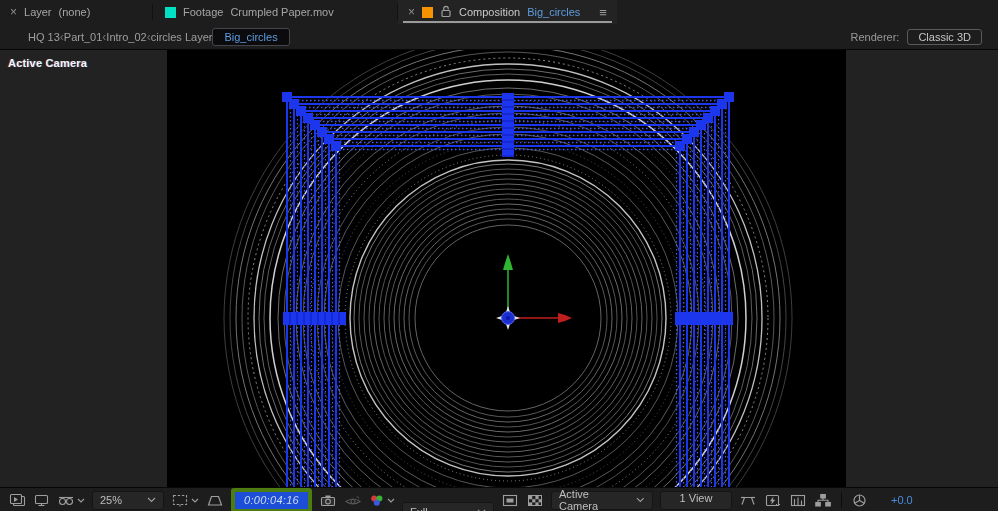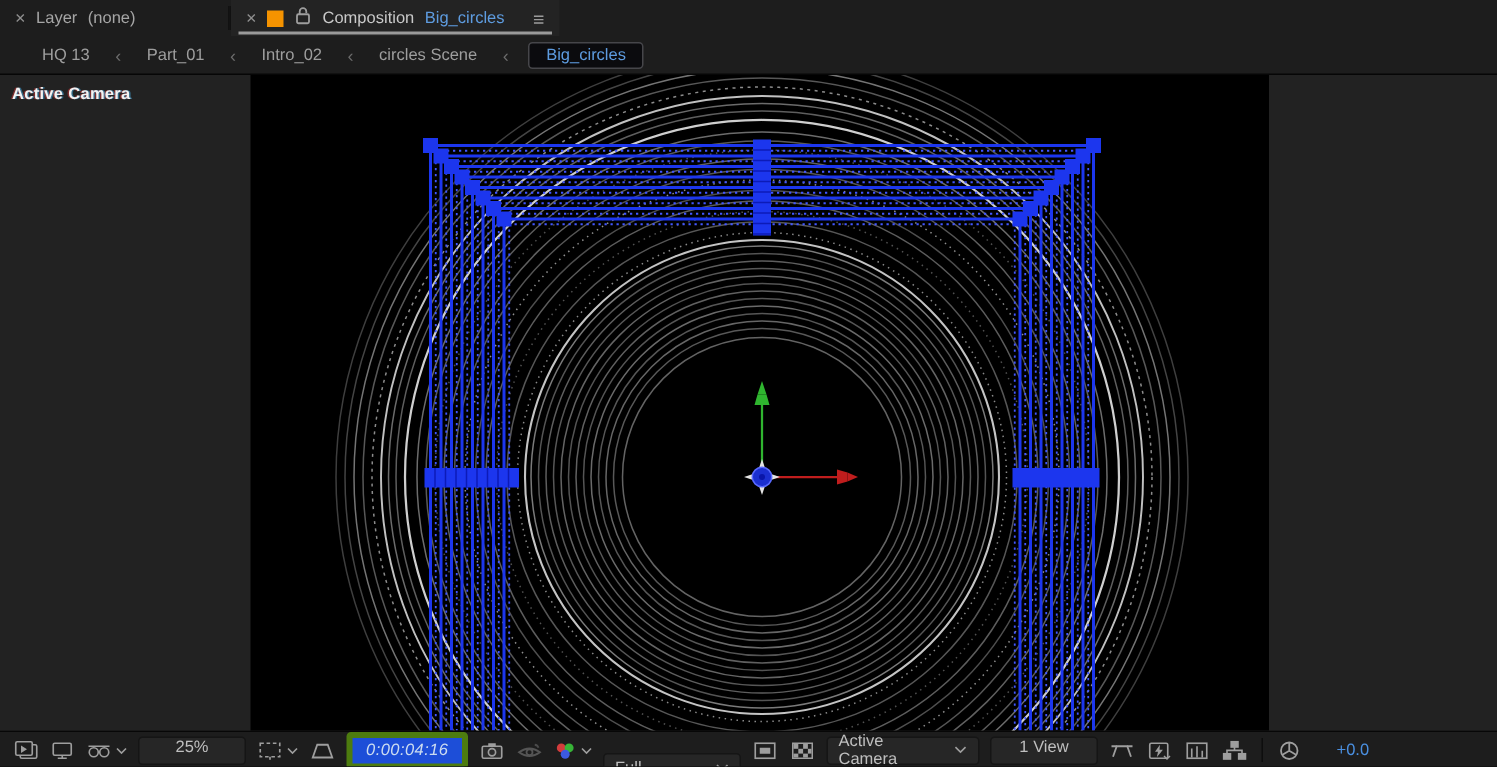--- a/index.html
+++ b/index.html
@@ -14,57 +14,62 @@
   .x{color:#8f8f8f;font-size:12px;line-height:1;cursor:pointer;}
   .swatch{width:11px;height:11px;display:inline-block;}
   .tlabel{color:#a6a6a6;}
   .tab.active .tlabel{color:#c9c9c9;}
   .tname{color:#a6a6a6;}
   .blue{color:#5e9ce0;}
   .menuglyph{color:#9a9a9a;font-size:13px;margin-left:12px;}
   .tab1{width:132px;}
   .tab2{width:222px;padding-left:12px;}
   
-  .crumbbar{height:25px;display:flex;align-items:center;gap:17px;padding:0 10px 0 28px;background:#1d1d1d;border-bottom:1px solid #060606;}
+  .crumbbar{height:25px;display:flex;align-items:center;padding:0 10px 0 28px;background:#1d1d1d;border-bottom:1px solid #060606;}
   .crumb{color:#9e9e9e;}
   .chev{color:#6d6d6d;font-size:12px;}
   .crumb-current{background:#0b0b0e;border:1px solid #46464a;border-radius:3px;padding:2px 11px;margin-left:-4px;}
   .renderer{margin-left:auto;display:flex;gap:8px;align-items:center;padding-right:6px;}
   .renderer-label{color:#9a9a9a;}
   .renderer-btn{border:1px solid #5a5a5a;border-radius:3px;padding:1px 10px;color:#c6c6c6;cursor:pointer;}
   
   .viewport{position:relative;height:437px;background:#222222;}
   .vplabel{position:absolute;left:8px;top:7px;color:#f2f2f2;font-weight:600;letter-spacing:.2px;
            text-shadow:1px 0 0 rgba(70,190,255,.45),-1px 0 0 rgba(255,60,60,.40);z-index:2;}
   .comp{position:absolute;left:167px;top:0;width:679px;height:437px;background:#000;}
   .comp svg{position:absolute;left:0;top:0;}
   
   .toolbar{height:24px;display:flex;align-items:center;gap:7px;padding:0 9px;background:#1d1d1d;border-top:1px solid #070707;}
   .ticon{display:flex;align-items:center;gap:2px;color:#9e9e9e;cursor:pointer;}
   .ticon svg{display:block;}
   .dd{height:17px;display:flex;align-items:center;justify-content:space-between;gap:8px;padding:0 7px;
       background:#262626;border:1px solid #151515;border-radius:3px;color:#bfbfbf;cursor:pointer;}
-  .dd-zoom{width:56px;flex-direction:column;} .dd-res{width:76px;margin-top:23px;} .dd-cam{width:86px;} .dd-view{width:56px;flex-direction:column;}
+  .dd-zoom{width:56px;} .dd-res{width:76px;margin-top:23px;} .dd-cam{width:86px;} .dd-view{width:56px;flex-direction:column;}
   .tcode{height:17px;display:flex;align-items:center;padding:0 9px;background:#1d4ed8;border:4px solid #4d7c0f;
          border-radius:3px;color:#ccdcf0;letter-spacing:.3px;cursor:text;font-style:italic;}
   .vsep{width:1px;height:16px;background:#0d0d0d;margin:0 2px;}
   .exposure{color:#4a8fe0;margin-left:16px;cursor:pointer;}
 </style>
 </head>
 <body>
 
 <div class="app">
 
   <div class="tabbar">
     <div class="tab tab1">
       <span class="x">×</span>
       <span class="tlabel">Layer</span>
       <span class="tname">(none)</span>
     </div>
     <div class="tsep"></div>
+    <div class="tab tab2">
+      <span class="swatch" style="background: rgb(0, 225, 196);"></span>
+      <span class="tlabel">Footage</span>
+      <span class="tname">Crumpled Paper.mov</span>
+    </div>
     <div class="tsep"></div>
     <div class="tab active">
       <span class="x">×</span>
       <span class="swatch" style="background: rgb(245, 147, 0);"></span>
       <span>
         <svg width="12" height="13" viewBox="0 0 12 13" fill="none" stroke="#9e9e9e" stroke-width="1.2">
           <rect x="2" y="5.5" width="8" height="6" rx="1"></rect>
           <path d="M3.8 5.5 V3.6 a2.2 2.2 0 0 1 4.4 0 V4.6"></path>
         </svg>
       </span>
@@ -74,23 +79,27 @@
     </div>
   </div>
 
   <div class="crumbbar">
     <span class="crumb">HQ 13</span>
     <span class="chev">‹</span>
     <span class="crumb">Part_01</span>
     <span class="chev">‹</span>
     <span class="crumb">Intro_02</span>
     <span class="chev">‹</span>
-    <span class="crumb">circles Scene</span>
+    <span class="crumb">circles Layer</span>
     <span class="chev">‹</span>
     <span class="crumb-current blue">Big_circles</span>
+    <span class="renderer">
+      <span class="renderer-label">Renderer:</span>
+      <span class="renderer-btn">Classic 3D</span>
+    </span>
   </div>
 
   <div class="viewport">
     <span class="vplabel">Active Camera</span>
     <div class="comp">
       <svg width="679" height="437" viewBox="0 0 679 437">
           <circle cx="341" cy="268" r="93" fill="none" stroke="#636363" stroke-width="1"></circle>
           <circle cx="341" cy="268" r="99" fill="none" stroke="#585858" stroke-width="1"></circle>
           <circle cx="341" cy="268" r="104" fill="none" stroke="#666666" stroke-width="1"></circle>
           <circle cx="341" cy="268" r="109" fill="none" stroke="#565656" stroke-width="1"></circle>

